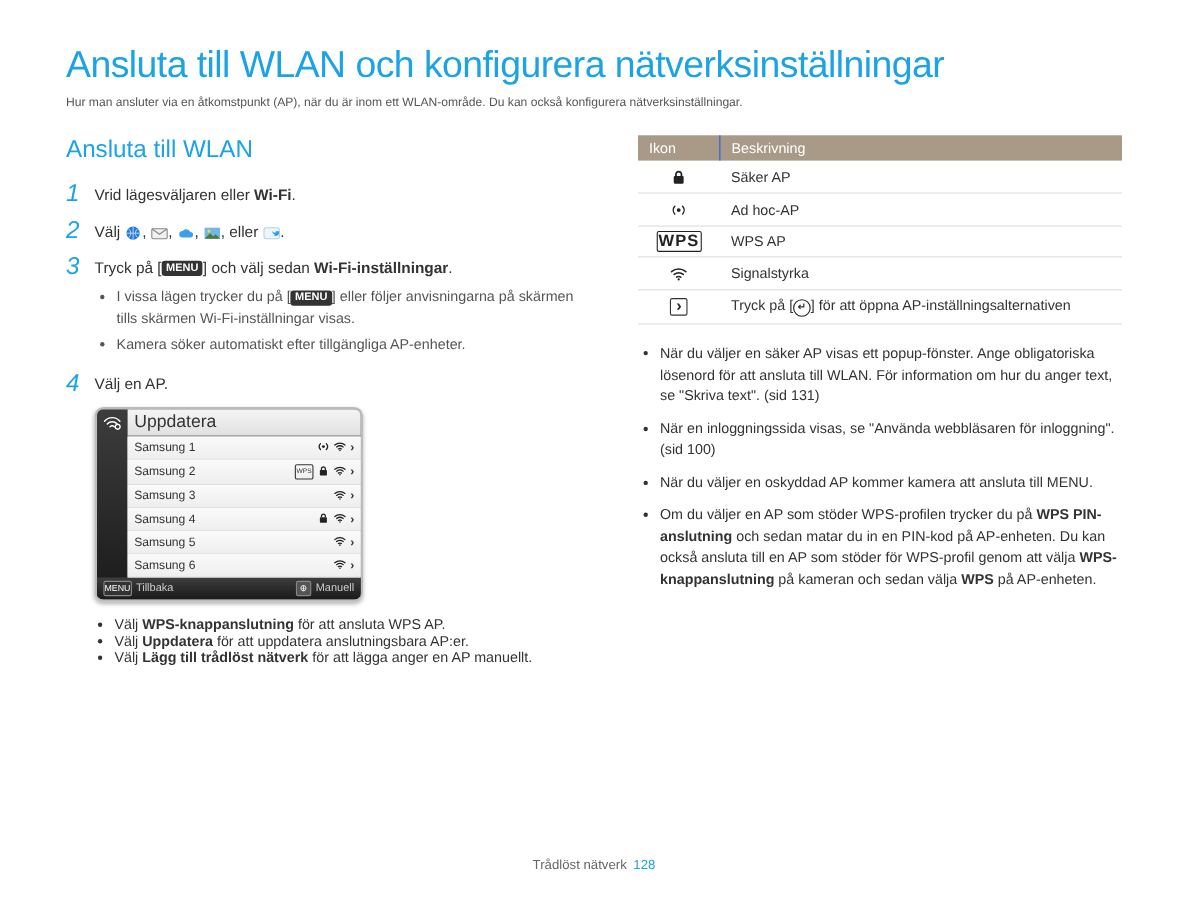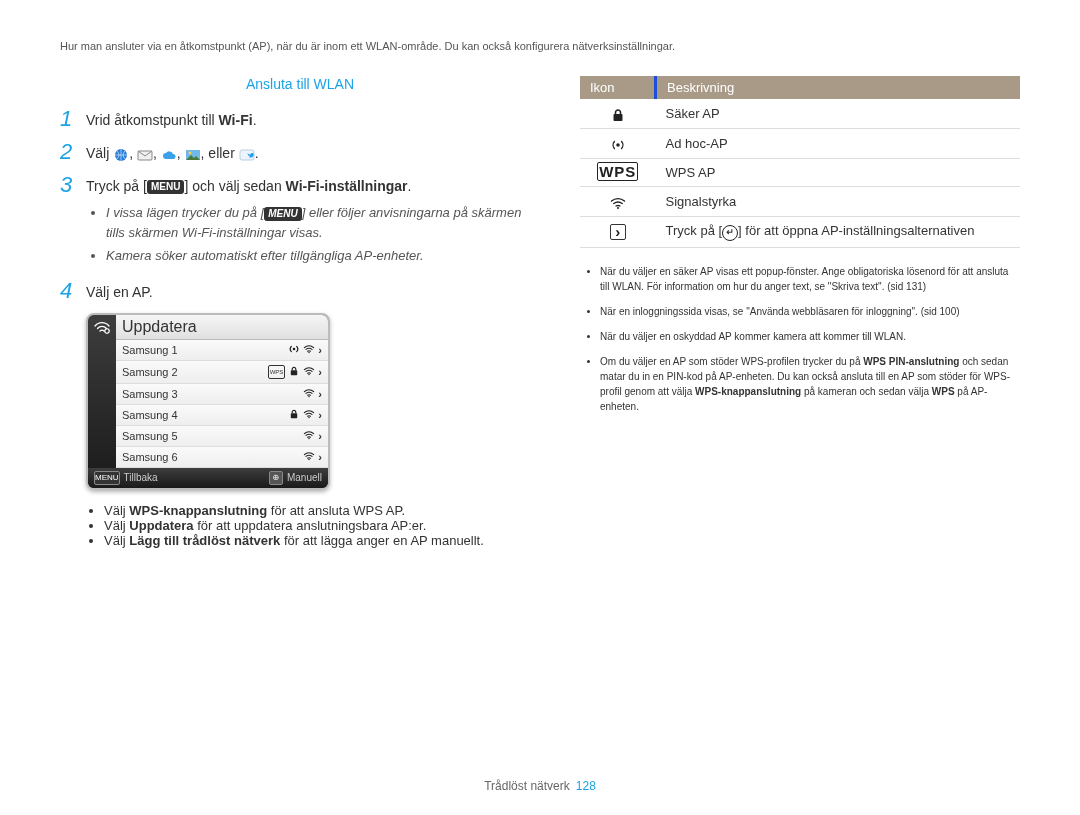--- a/index.html
+++ b/index.html
@@ -35,23 +35,22 @@
   }
   .col-left {
     flex: 0 0 480px;
   }
   .col-right {
     flex: 1;
   }
   h2.section {
     color: #1ba3e6;
     font-weight: 400;
-    font-size: 14px;
+    font-size: 22px;
     margin: 0 0 16px 0;
-    text-align: center;
   }
   .steps {
     list-style: none;
     padding: 0;
     margin: 0;
   }
   .steps > li {
     display: flex;
     margin-bottom: 10px;
     font-size: 14px;
@@ -70,21 +69,20 @@
     flex: 1;
     padding-top: 2px;
     line-height: 1.5;
   }
   .step-body .sub {
     list-style: disc;
     padding-left: 20px;
     margin: 6px 0 0 0;
     font-size: 13px;
     color: #555;
-    font-style: italic;
   }
   .step-body .sub li {
     margin-bottom: 4px;
   }
   .bold { font-weight: bold; }
   .icon-box {
     display: inline-block;
     background: #333;
     color: #fff;
     border-radius: 3px;
@@ -175,39 +173,39 @@
   .icon-table th {
     background: #a89a86;
     color: #fff;
     font-weight: normal;
     text-align: left;
     padding: 4px 10px;
     font-size: 13px;
   }
   .icon-table th:first-child {
     width: 54px;
-    border-right: 3px solid #1d4ed8;
+    border-right: 1px solid #1d4ed8;
   }
   .icon-table td {
     padding: 6px 10px;
     border-bottom: 1px solid #ddd;
     vertical-align: middle;
   }
   .icon-table td:first-child {
     text-align: center;
   }
   .icon-cell span {
     font-size: 15px;
     color: #222;
   }
   .right-bullets {
     list-style: disc;
     padding-left: 20px;
     margin: 0;
-    font-size: 10px;
+    font-size: 13px;
     color: #333;
     line-height: 1.5;
   }
   .right-bullets li {
     margin-bottom: 10px;
   }
   .footer {
     position: absolute;
     bottom: 22px;
     left: 0;
@@ -227,31 +225,32 @@
   .ic-wifi{width:16px;}
   .ic-arrow-sq{display:inline-block;width:14px;height:14px;background:#fff;border:1px solid #333;border-radius:2px;font-size:10px;line-height:14px;text-align:center;font-weight:bold;}
   .ic-return{display:inline-block;width:14px;height:14px;border:1.5px solid #222;border-radius:50%;font-size:9px;line-height:12px;text-align:center;font-weight:bold;}
   
   .mini-ico{display:inline-block;width:16px;height:14px;vertical-align:middle;border-radius:3px;}
 </style>
 </head>
 <body>
 
 <div class="page">
+  <h1 class="title">Ansluta till WLAN och konfigurera nätverksinställningar</h1>
   <p class="intro">Hur man ansluter via en åtkomstpunkt (AP), när du är inom ett WLAN-område. Du kan också konfigurera nätverksinställningar.</p>
 
   <div class="columns">
     <div class="col-left">
       <h2 class="section">Ansluta till WLAN</h2>
 
       <ol class="steps">
         <li>
           <span class="step-num">1</span>
           <div class="step-body">
-            <span>Vrid åtkomstpunkt till </span><span class="bold">Wi-Fi</span><span>.</span>
+            <span>Vrid lägesväljaren eller </span><span class="bold">Wi-Fi</span><span>.</span>
           </div>
         </li>
 
         <li>
           <span class="step-num">2</span>
           <div class="step-body">
             <span>Välj </span>
             <span class="mini-ico">
               <svg viewBox="0 0 16 14" width="16" height="14">
                   <circle cx="8" cy="7" r="6" fill="#2a7bd4"></circle>
@@ -464,21 +463,21 @@
             <td>
               <span>Tryck på [</span><span class="ic-return">↵</span><span>] för att öppna AP-inställningsalternativen</span>
             </td>
           </tr>
         </tbody>
       </table>
 
       <ul class="right-bullets">
         <li>När du väljer en säker AP visas ett popup-fönster. Ange obligatoriska lösenord för att ansluta till WLAN. För information om hur du anger text, se "Skriva text". (sid 131)</li>
         <li>När en inloggningssida visas, se "Använda webbläsaren för inloggning". (sid 100)</li>
-        <li>När du väljer en oskyddad AP kommer kamera att kommer till WLAN.</li>
+        <li>När du väljer en oskyddad AP kommer kamera att ansluta till MENU.</li>
         <li>
           <span>Om du väljer en AP som stöder WPS-profilen trycker du på </span><span class="bold">WPS PIN-anslutning</span><span> och sedan matar du in en PIN-kod på AP-enheten. Du kan också ansluta till en AP som stöder för WPS-profil genom att välja </span><span class="bold">WPS-knappanslutning</span><span> på kameran och sedan välja </span><span class="bold">WPS</span><span> på AP-enheten.</span>
         </li>
       </ul>
     </div>
   </div>
 
   <div class="footer">
     <span>Trådlöst nätverk</span><span class="pg-num">128</span>
   </div>

